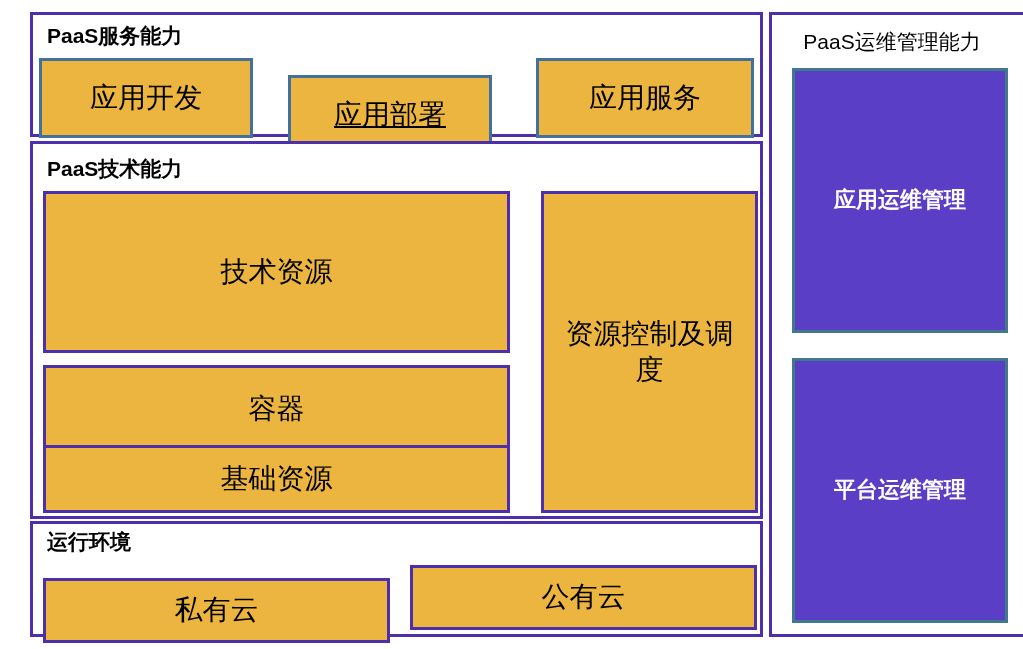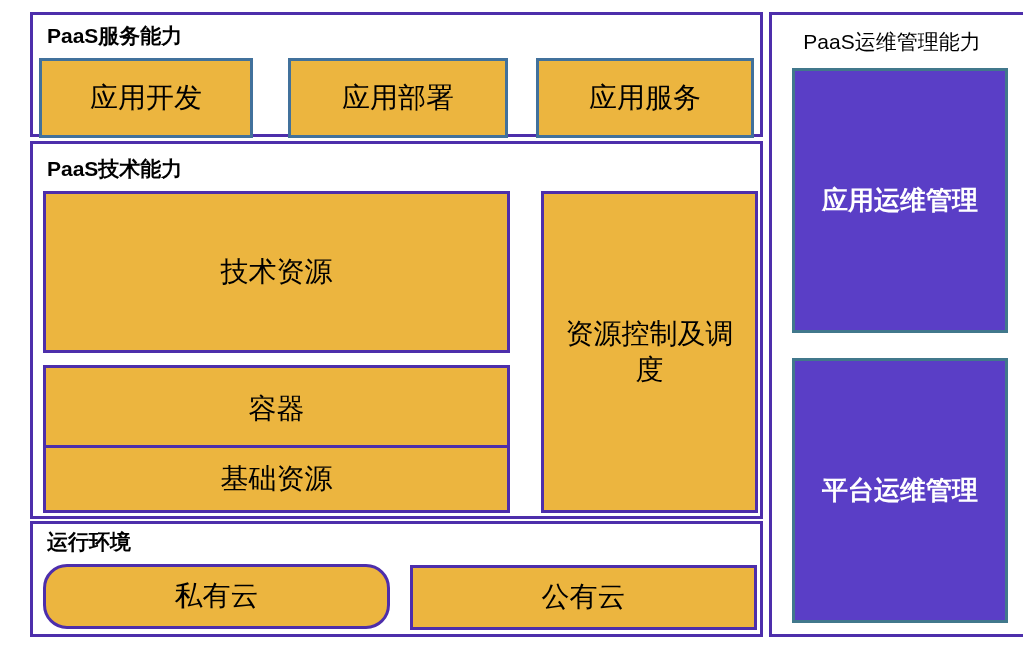--- a/index.html
+++ b/index.html
@@ -59,35 +59,35 @@
   .gold{
     background:var(--orange-fill);
   }
   .steel{border:3px solid var(--steel-border);}
   .indigo{border:3px solid var(--purple-border);}
   .purple{
     background:var(--purple-fill);
     border:3px solid var(--teal-border);
     color:var(--text-light);
     font-weight:bold;
-    font-size:26px;
+    font-size:22px;
   }
   .wrap-narrow span{display:inline-block;max-width:172px;}
 </style>
 </head>
 <body>
 
 <div class="canvas">
 
   <section class="panel" id="sec-service">
     <div class="panel-title">PaaS服务能力</div>
     <div class="box gold steel" style="left:6px;top:43px;width:214px;height:80px;">
       <span>应用开发</span>
     </div>
-    <div class="box gold steel" style="left:255px;top:43px;width:220px;height:80px;">
+    <div class="box gold steel" style="left:255px;top:60px;width:204px;height:80px;text-decoration:underline;">
       <span>应用部署</span>
     </div>
     <div class="box gold steel" style="left:503px;top:43px;width:218px;height:80px;">
       <span>应用服务</span>
     </div>
   </section>
 
   <section class="panel" id="sec-tech">
     <div class="panel-title">PaaS技术能力</div>
     <div class="box gold indigo" style="left:10px;top:47px;width:467px;height:162px;">
@@ -99,21 +99,21 @@
     <div class="box gold indigo" style="left:10px;top:301px;width:467px;height:68px;text-align:right;">
       <span>基础资源</span>
     </div>
     <div class="box gold indigo wrap-narrow" style="left:508px;top:47px;width:217px;height:322px;">
       <span>资源控制及调度</span>
     </div>
   </section>
 
   <section class="panel" id="sec-runtime">
     <div class="panel-title">运行环境</div>
-    <div class="box gold indigo" style="left:10px;top:40px;width:347px;height:65px;border-radius:24px;">
+    <div class="box gold indigo" style="left:10px;top:54px;width:347px;height:65px;">
       <span>私有云</span>
     </div>
     <div class="box gold indigo" style="left:377px;top:41px;width:347px;height:65px;">
       <span>公有云</span>
     </div>
   </section>
 
   <section class="panel" id="sec-ops">
     <div class="panel-title">PaaS运维管理能力</div>
     <div class="box purple" style="left:20px;top:53px;width:216px;height:265px;">

